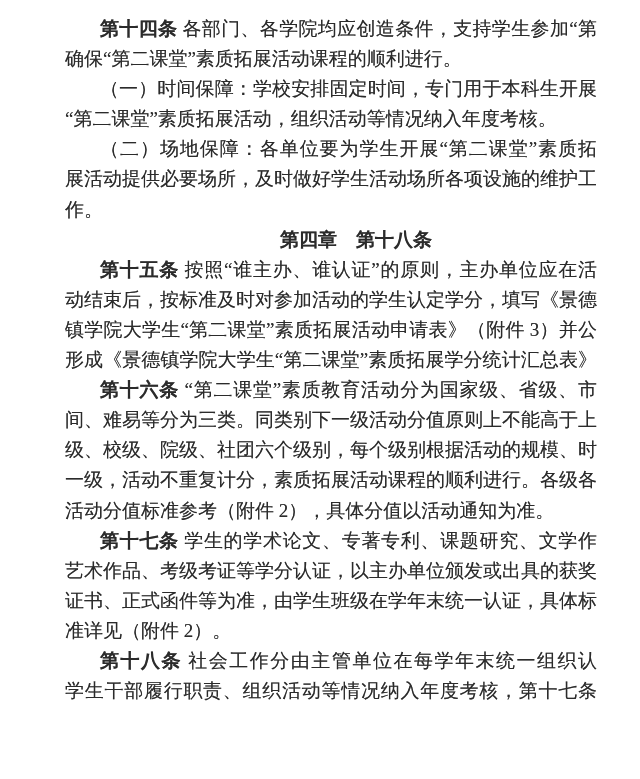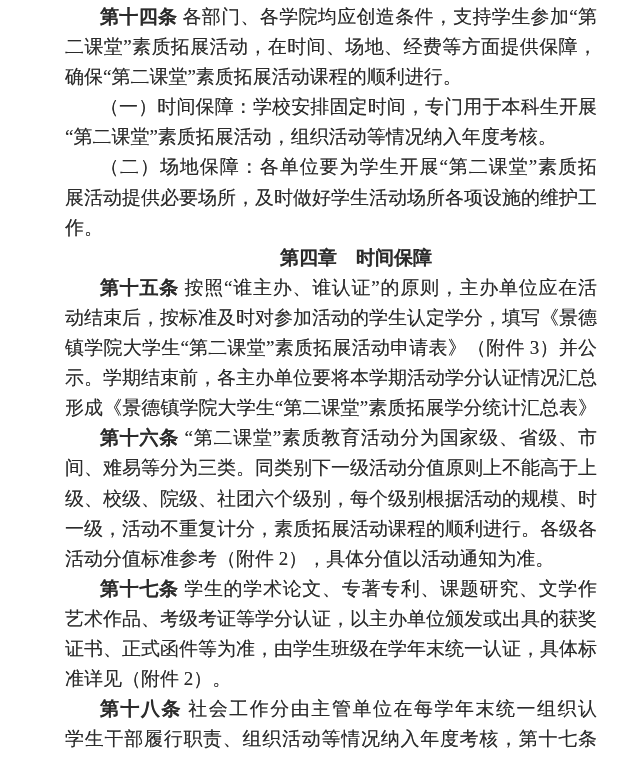--- a/index.html
+++ b/index.html
@@ -3,21 +3,21 @@
 <meta charset="utf-8">
 <style>
   html, body { margin: 0; padding: 0; background: #ffffff; }
   .page {
     position: relative;
     width: 640px;
     height: 779px;
     background: #ffffff;
     overflow: hidden;
     box-sizing: border-box;
-    padding: 4px 43px 0 65px;
+    padding: 16px 43px 0 65px;
   }
   .textcol { margin-top: -2px; }
   .line {
     font-family: "Liberation Serif", "DejaVu Serif", serif;
     font-size: 19px;
     height: 30.1px;
     line-height: 30.1px;
     color: #2b2b2b;
     overflow: hidden;
     white-space: normal;
@@ -33,34 +33,32 @@
     transform: translateX(25px);
   }
 </style>
 </head>
 <body>
 
 <div class="page">
   <div class="textcol">
 
     <div class="line indent j"><b class="bd">第十四条</b><span> 各部门、各学院均应创造条件，支持学生参加“第</span></div>
-    <div class="line j"><span>二课堂”素质拓展活动，在时间、场地、经费等方面提供保障，</span></div>
     <div class="line"><span>确保“第二课堂”素质拓展活动课程的顺利进行。</span></div>
     <div class="line indent j"><span>（一）时间保障：学校安排固定时间，专门用于本科生开展</span></div>
     <div class="line"><span>“第二课堂”素质拓展活动，组织活动等情况纳入年度考核。</span></div>
     <div class="line indent j"><span>（二）场地保障：各单位要为学生开展“第二课堂”素质拓</span></div>
     <div class="line j"><span>展活动提供必要场所，及时做好学生活动场所各项设施的维护工</span></div>
     <div class="line"><span>作。</span></div>
 
-    <div class="line heading"><span>第四章　时间保障</span></div>
+    <div class="line heading"><span>第四章　第十八条</span></div>
 
     <div class="line indent j"><b class="bd">第十五条</b><span> 按照“谁主办、谁认证”的原则，主办单位应在活</span></div>
     <div class="line j"><span>动结束后，按标准及时对参加活动的学生认定学分，填写《景德</span></div>
     <div class="line j"><span>镇学院大学生“第二课堂”素质拓展活动申请表》（附件 3）并公</span></div>
-    <div class="line j"><span>示。学期结束前，各主办单位要将本学期活动学分认证情况汇总</span></div>
     <div class="line j"><span>形成《景德镇学院大学生“第二课堂”素质拓展学分统计汇总表》</span></div>
 
     <div class="line indent j"><b class="bd">第十六条</b><span> “第二课堂”素质教育活动分为国家级、省级、市</span></div>
     <div class="line j"><span>间、难易等分为三类。同类别下一级活动分值原则上不能高于上</span></div>
     <div class="line j"><span>级、校级、院级、社团六个级别，每个级别根据活动的规模、时</span></div>
     <div class="line j"><span>一级，活动不重复计分，素质拓展活动课程的顺利进行。各级各类</span></div>
     <div class="line"><span>活动分值标准参考（附件 2），具体分值以活动通知为准。</span></div>
 
     <div class="line indent j"><b class="bd">第十七条</b><span> 学生的学术论文、专著专利、课题研究、文学作品、</span></div>
     <div class="line j"><span>艺术作品、考级考证等学分认证，以主办单位颁发或出具的获奖</span></div>

